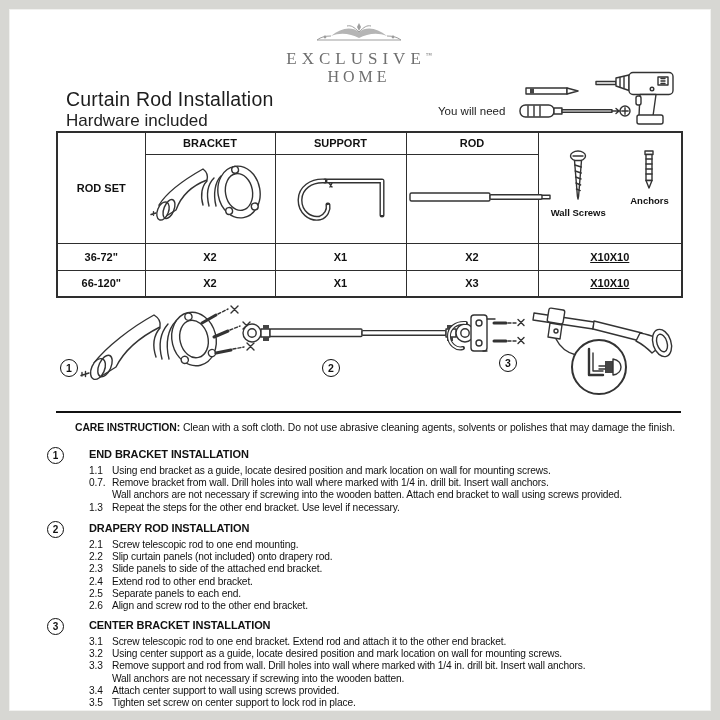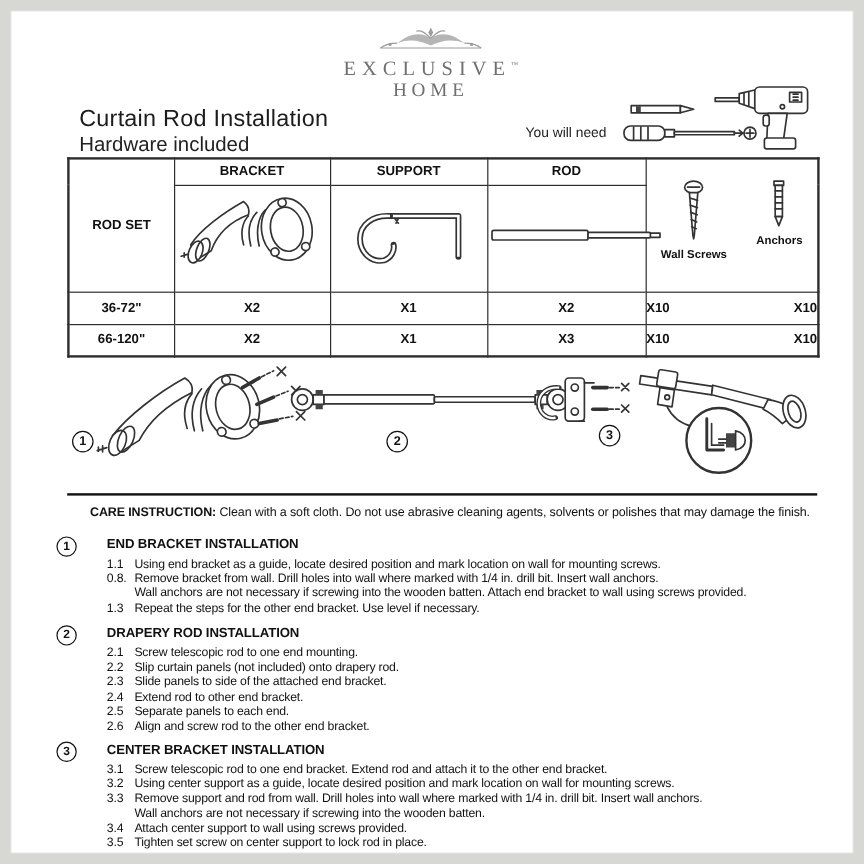--- a/index.html
+++ b/index.html
@@ -28,21 +28,21 @@
   table.hw td { border:1.5px solid #2e2e2e; text-align:center; vertical-align:middle; padding:0; }
   table.hw { border:2px solid #2e2e2e; }
   tr.head td { height:22px; font-size:11px; font-weight:bold; }
   tr.imgs td { height:89px; }
   tr.data td { height:27px; font-size:11px; font-weight:bold; }
   td.rodset { font-size:12px; font-weight:bold; }
   td.hwcell { vertical-align:bottom; }
   .hw-wrap { display:flex; justify-content:space-around; align-items:flex-start; padding-bottom:7px; }
   .hw-col { display:flex; flex-direction:column; align-items:center; gap:5px; }
   .hw-col .lbl { font-size:9.5px; font-weight:bold; }
-  .x2cell { display:flex; justify-content:space-between; }
+  .x2cell { display:flex; justify-content:center;text-decoration:underline; }
 
   
   .diagram { position:absolute; left:47px; top:296px; }
   .dnum { position:absolute; width:18px; height:18px; border:1.4px solid #111; border-radius:50%; font-size:10.5px; font-weight:bold; display:flex; align-items:center; justify-content:center; background:#fff; }
   .dn1 { left:51px; top:350px; } .dn2 { left:313px; top:350px; } .dn3 { left:490px; top:345px; }
 
   .rule { position:absolute; left:47px; top:402px; width:625px; height:2px; background:#111; }
 
   .care { position:absolute; left:66px; top:413px; font-size:10.4px; letter-spacing:-0.1px; width:600px; }
   .care b { font-weight:bold; }
@@ -304,21 +304,21 @@
 
   <div class="sec sec1">
     <span class="snum">1</span>
     <h2>END BRACKET INSTALLATION</h2>
     <div class="steps">
       <div class="step">
           <span class="n">1.1</span>
           <span class="t">Using end bracket as a guide, locate desired position and mark location on wall for mounting screws.</span>
         </div>
       <div class="step">
-          <span class="n">0.8.</span>
+          <span class="n">0.7.</span>
           <span class="t">Remove bracket from wall. Drill holes into wall where marked with 1/4 in. drill bit. Insert wall anchors.</span>
         </div>
       <div class="step">
           <span class="n"></span>
           <span class="t">Wall anchors are not necessary if screwing into the wooden batten.  Attach end bracket to wall using screws provided.</span>
         </div>
       <div class="step">
           <span class="n">1.3</span>
           <span class="t">Repeat the steps for the other end bracket. Use level if necessary.</span>
         </div>

